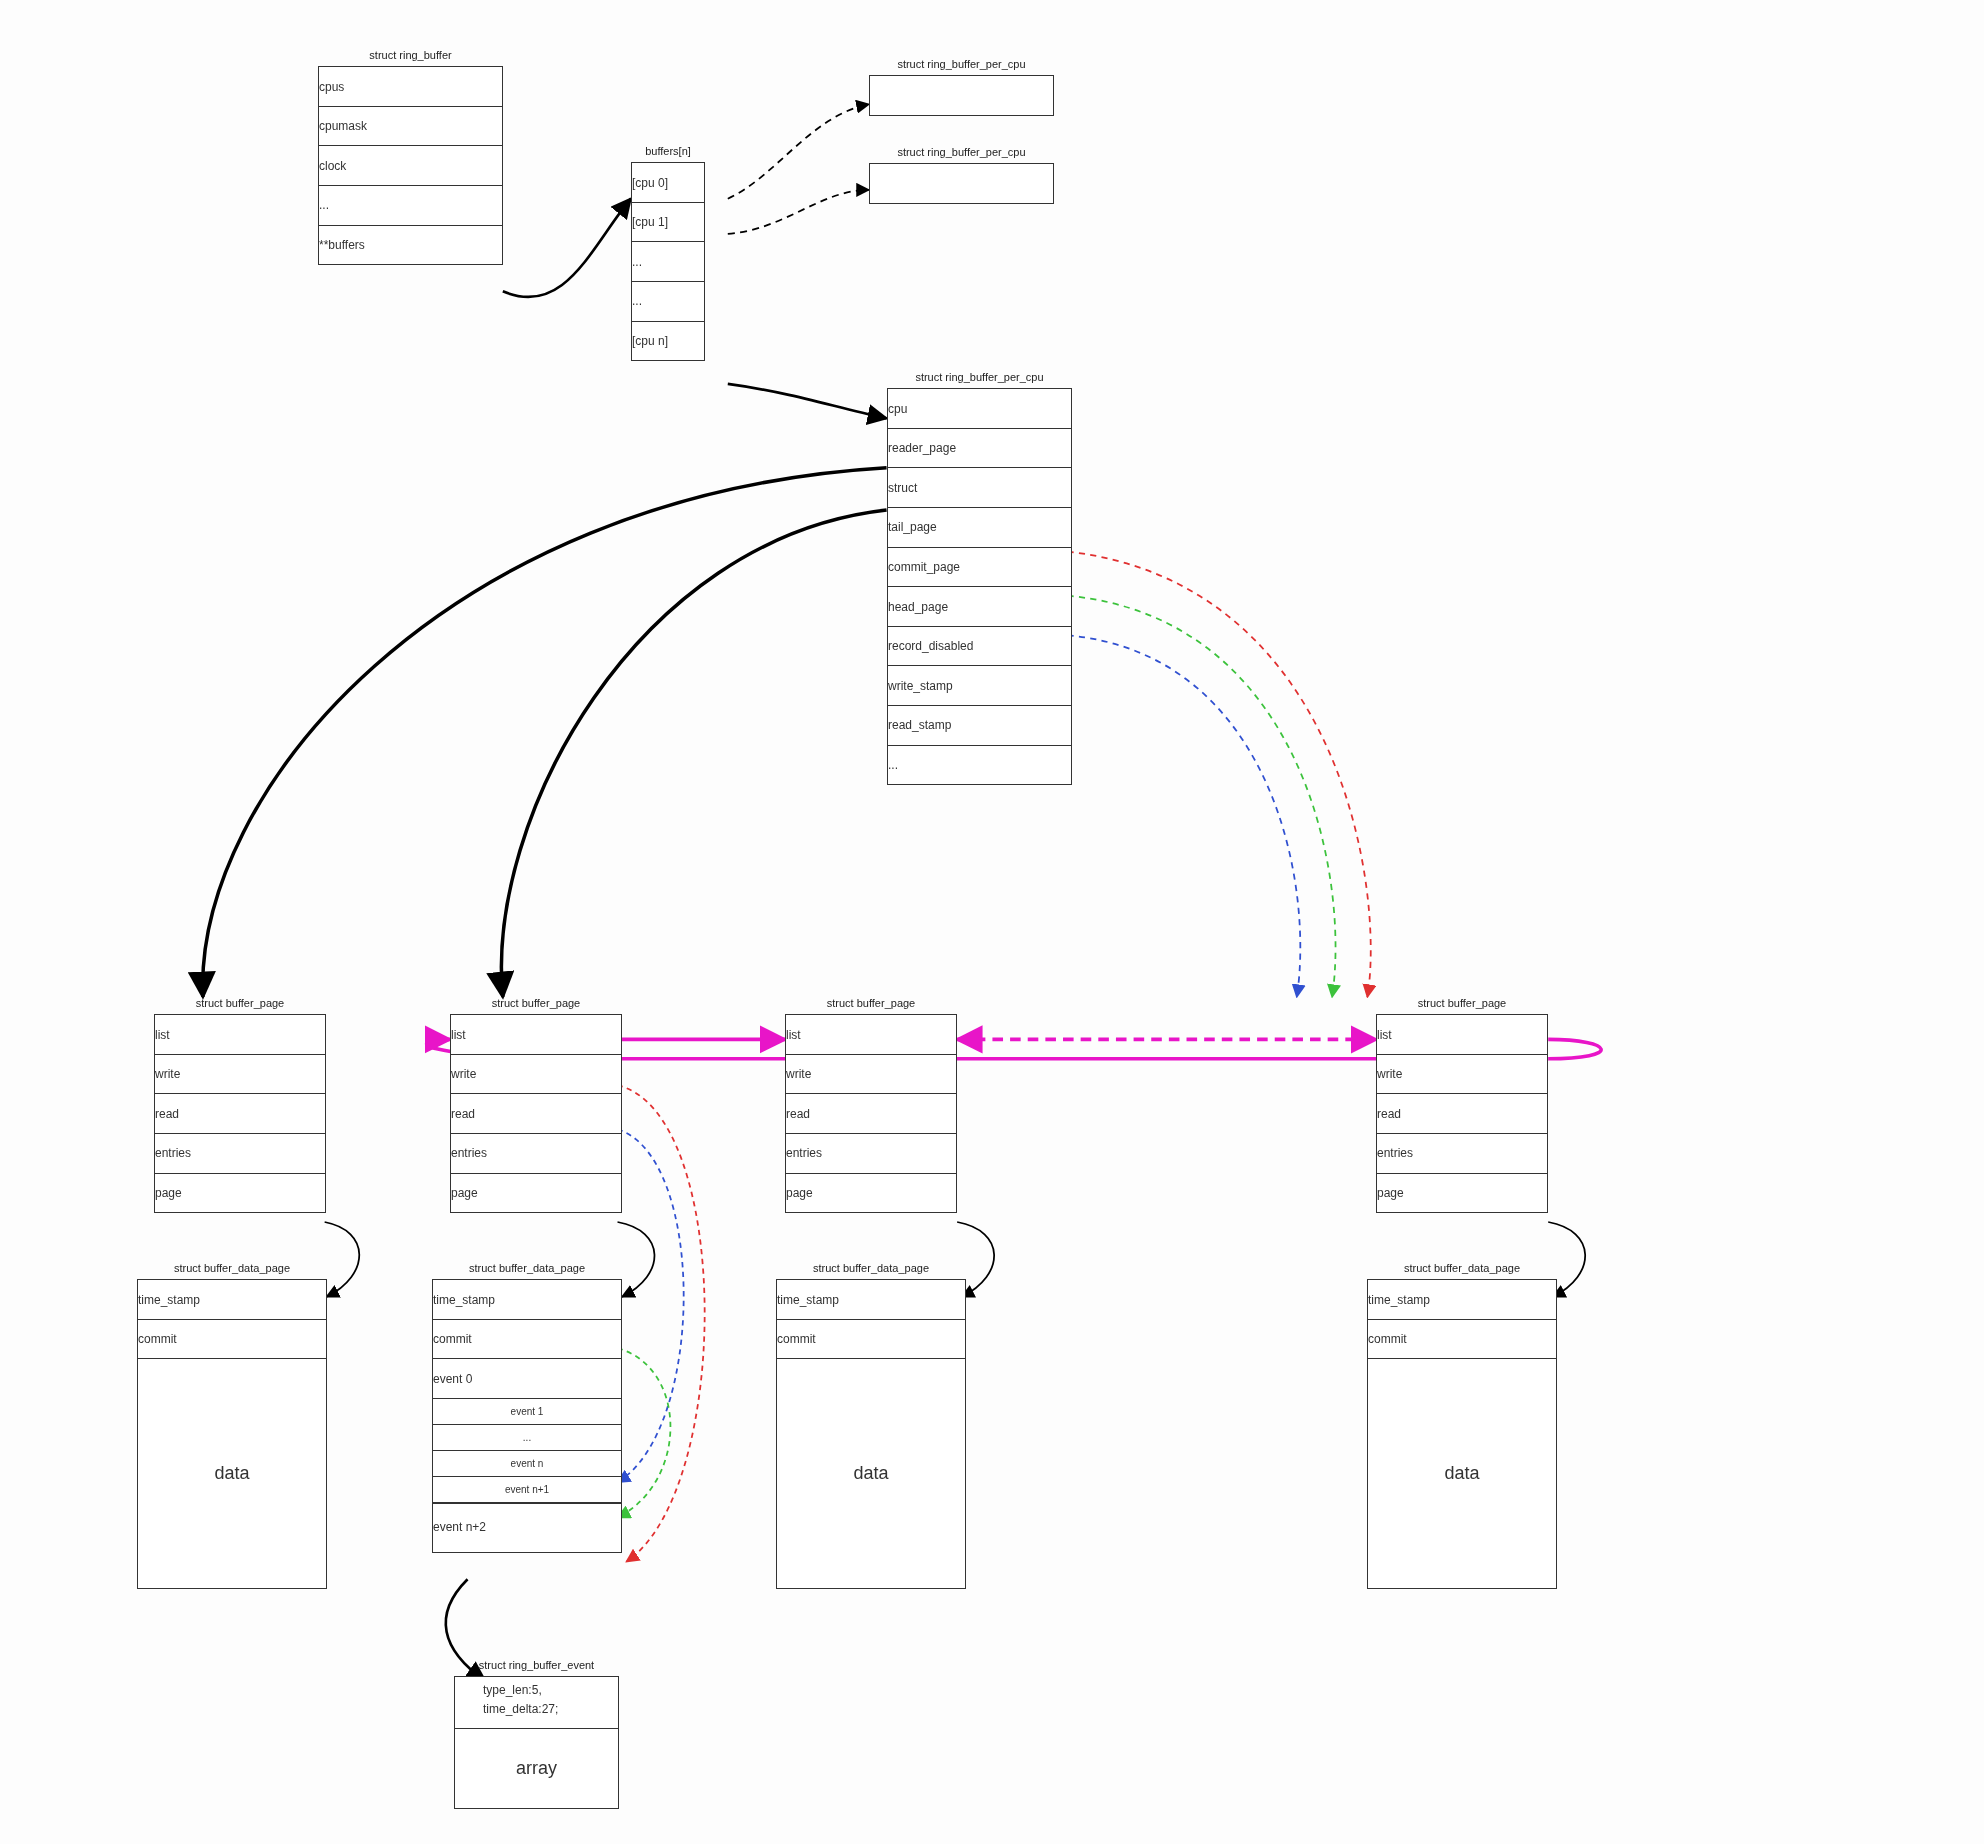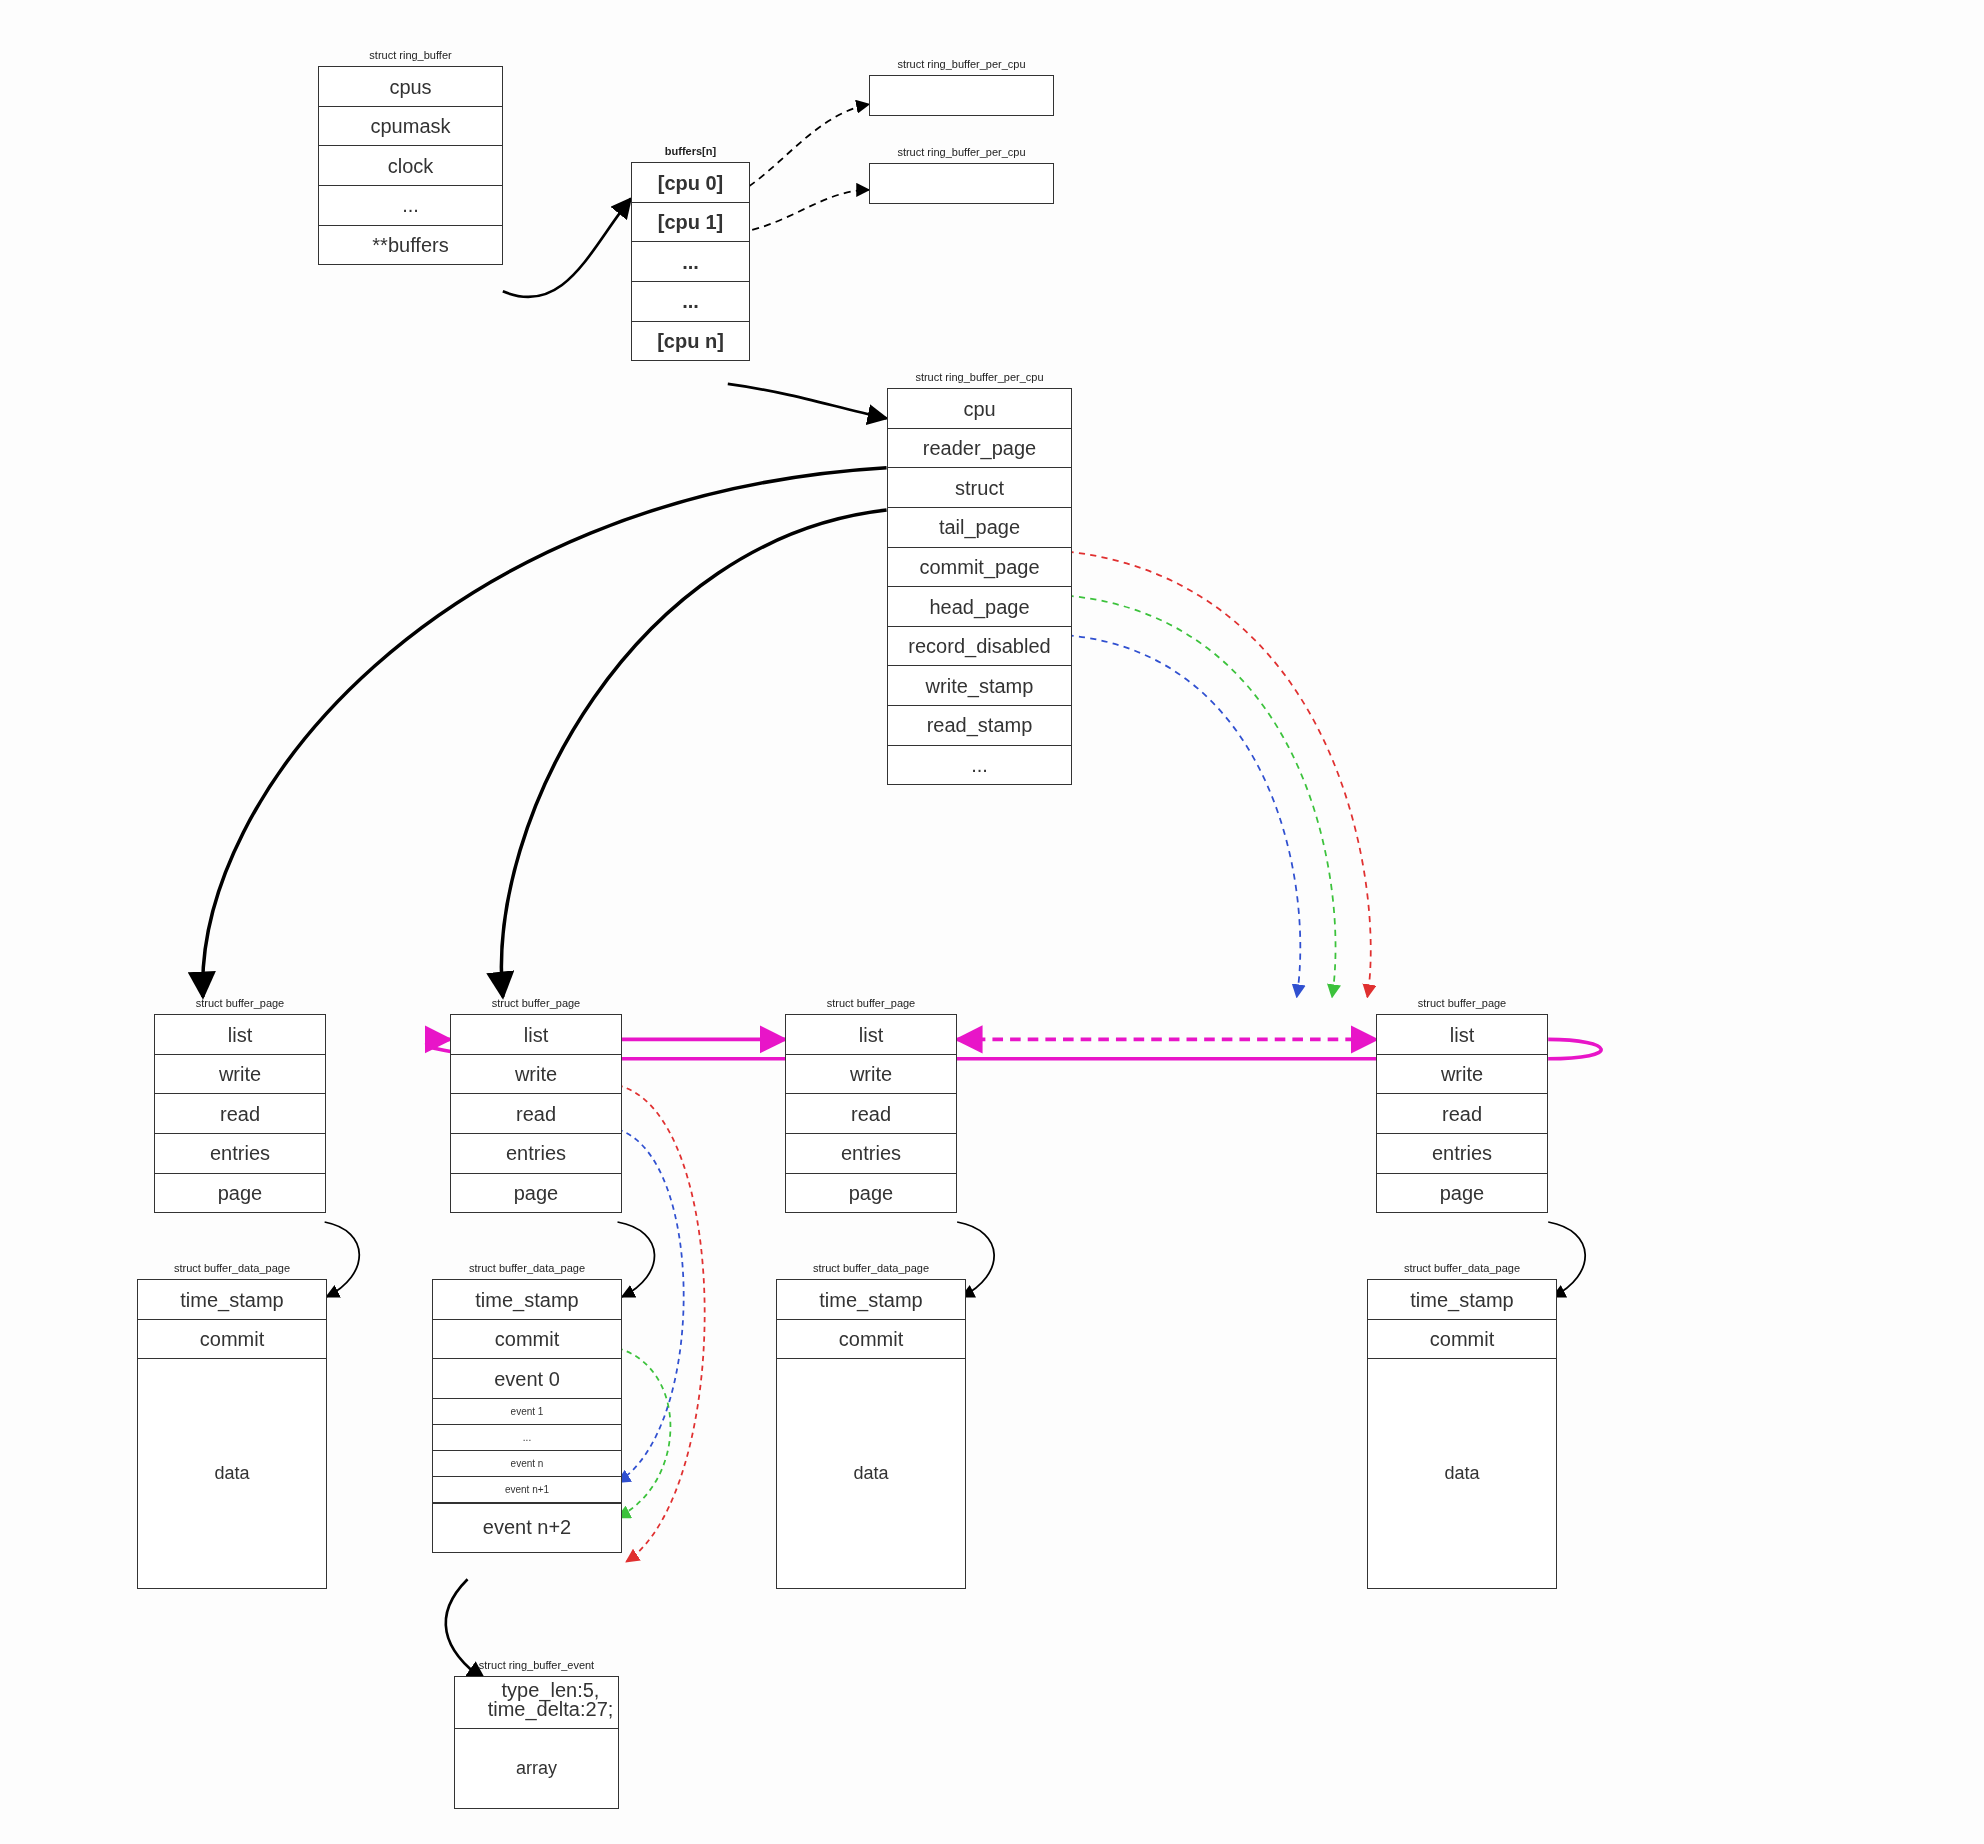--- a/index.html
+++ b/index.html
@@ -21,23 +21,23 @@
   }
   .struct-box {
     position: absolute;
     display: flex;
     flex-direction: column;
     align-items: stretch;
   }
   .cell {
     border: 0.9px solid #333;
     padding: 5.3px 0;
-    text-align: center;
+    text-align: left;
     background: #fff;
-    font-size: 20px;
+    font-size: 12px;
     height: 28px;
     line-height: 28px;
     box-sizing: content-box;
   }
   .cell + .cell {
     border-top: none;
   }
   .tall-cell {
     border: 0.9px solid #333;
     border-top: none;
@@ -133,21 +133,21 @@
 
 <div class="struct-box" style="left:318px; top:49px; width:185px;">
   <div class="struct-title">struct ring_buffer</div>
   <div class="cell">cpus</div>
   <div class="cell">cpumask</div>
   <div class="cell">clock</div>
   <div class="cell">...</div>
   <div class="cell">**buffers</div>
 </div>
 
-<div class="struct-box" style="left:631px; top:145px; width:119px;font-weight:bold;">
+<div class="struct-box" style="left:631px; top:145px; width:74px;">
   <div class="struct-title">buffers[n]</div>
   <div class="cell">[cpu 0]</div>
   <div class="cell">[cpu 1]</div>
   <div class="cell">...</div>
   <div class="cell">...</div>
   <div class="cell">[cpu n]</div>
 </div>
 
 <div class="struct-box" style="left:869px; top:58px; width:185px;">
   <div class="struct-title">struct ring_buffer_per_cpu</div>

